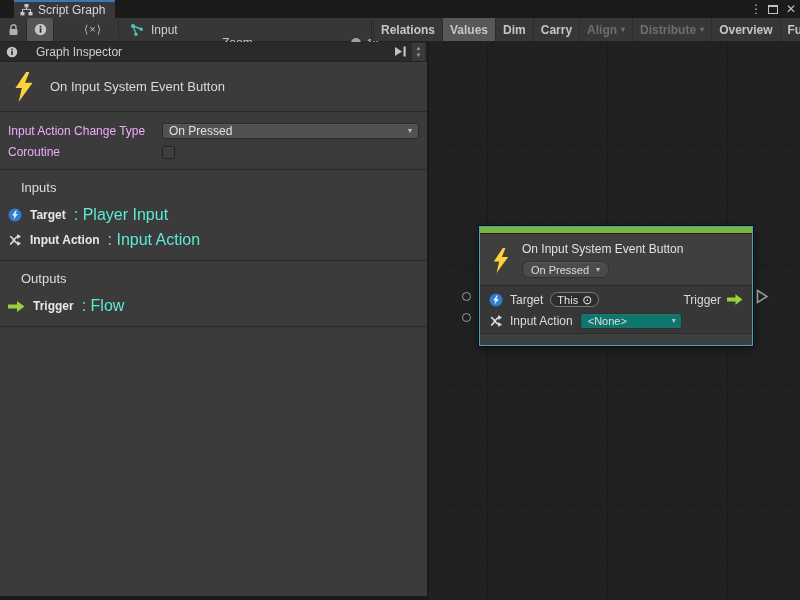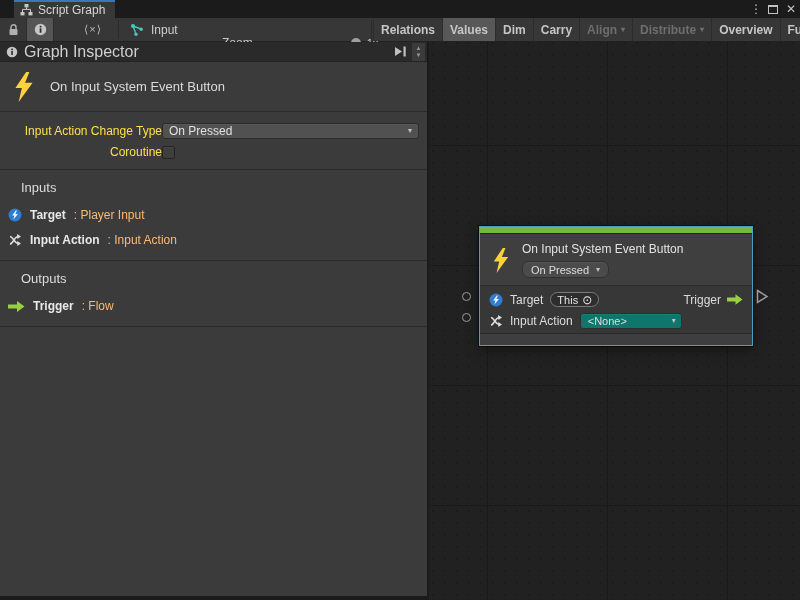--- a/index.html
+++ b/index.html
@@ -39,47 +39,47 @@
   .tb-buttons .btn.active { background:#585858; }
   .tb-buttons .btn.disabled { color:#6e6e6e; }
   .caret { font-size:8px; line-height:8px; }
   .btn.disabled .caret { color:#6e6e6e; }
 
   
   .inspector { position:absolute; left:0; top:42px; width:428px; height:554px; background:#3b3b3b;
                border-right:1px solid #191919; }
   .insp-header { height:20px; background:#2a2a2a; display:flex; align-items:center; padding:0 6px;
                  border-bottom:1px solid #232323; position:relative; }
-  .insp-header-title { font-size:16px; color:#cfcfcf; margin-left:6px; }
+  .insp-header-title { font-size:12px; color:#cfcfcf; margin-left:18px; }
   .dock-icon { position:absolute; right:20px; top:3px; }
   .spinner { position:absolute; right:2px; top:1px; width:13px; height:18px; background:#3b3b3b;
              display:flex; flex-direction:column; align-items:center; justify-content:center; }
   .spinner span { font-size:6px; line-height:7px; color:#9a9a9a; }
 
   .insp-title { height:50px; display:flex; align-items:center; padding:0 13px; gap:15px;
                 border-bottom:1px solid #2a2a2a; }
   .insp-title-text { font-size:13px; color:#dadada; }
 
   .insp-fields { padding:9px 8px 7px 8px; border-bottom:1px solid #2a2a2a; }
   .field-row { display:flex; align-items:center; height:20px; }
-  .field-label { width:154px; font-size:12px; color:#fde047; flex:none;text-align:right; }
+  .field-label { width:154px; font-size:12px; color:#f0abfc; flex:none; }
   .dropdown { position:relative; flex:1; height:16px; background:#515151; border:1px solid #2b2b2b;
               border-radius:3px; font-size:12px; color:#e0e0e0; line-height:14px; padding:0 18px 0 6px;
               box-shadow:inset 0 1px 0 rgba(255,255,255,0.05); }
   .dropdown .caret { position:absolute; right:6px; top:3px; color:#c0c0c0; }
   .checkbox { width:13px; height:13px; background:#3e3e3e; border:1px solid #232323; border-radius:2px;
               box-shadow:inset 0 1px 0 rgba(255,255,255,0.05); }
 
   .insp-section { padding:10px 8px 10px 8px; border-bottom:1px solid #2a2a2a; }
   .section-title { font-size:13px; color:#dcdcdc; margin-bottom:12px;margin-left:13px; }
   .io-item { margin-bottom:9px; }
   .io-item:last-child { margin-bottom:2px; }
   .io-head { display:flex; align-items:center; gap:8px; height:16px; }
   .io-name { font-size:12px; font-weight:bold; color:#e8e8e8; }
-  .io-type { font-size:12px; color:#fdba74; }
+  .io-type { font-size:16px; color:#5eead4; }
   .io-desc { margin:2px 14px 0 30px; max-width:392px; font-size:11px; line-height:12.5px; color:#8b8b8b; }
 
   
   .canvas { position:absolute; left:429px; top:42px; width:371px; height:558px; background:#212121;
             background-image:
               linear-gradient(90deg, #1a1a1a 1px, transparent 1px),
               linear-gradient(#1a1a1a 1px, transparent 1px),
               radial-gradient(circle, #1c1c1c 1px, transparent 1.4px);
             background-size:120px 120px, 120px 120px, 12px 12px;
             background-position:58px 0, 0 103px, 10px 7px; }

